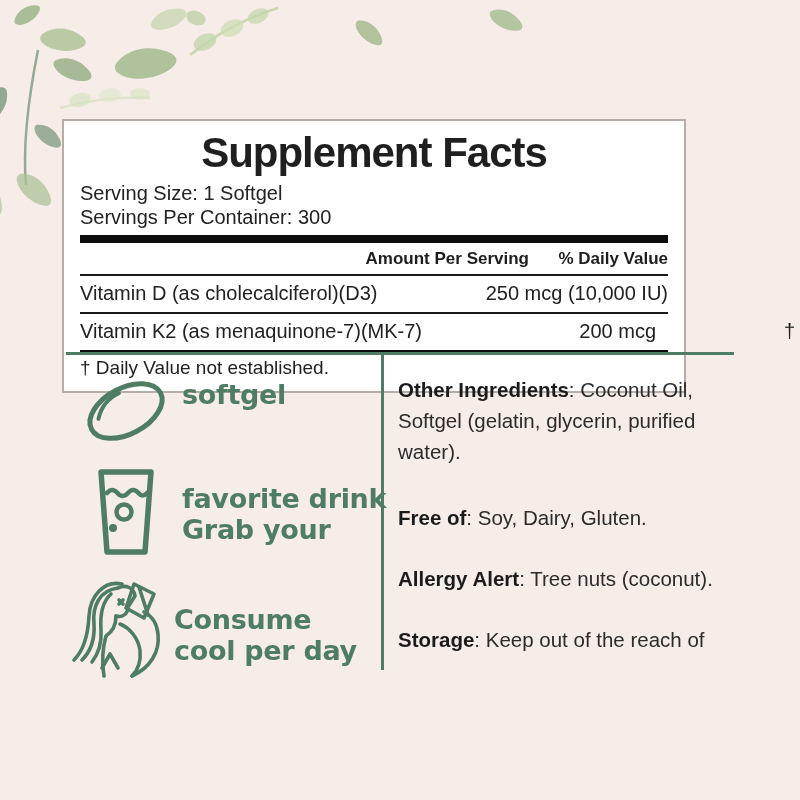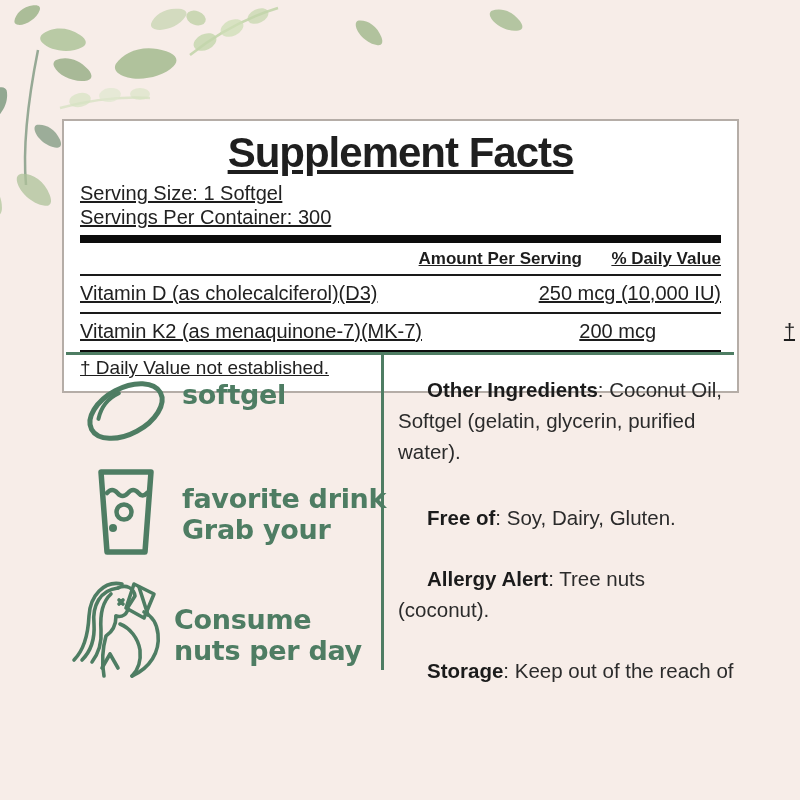--- a/index.html
+++ b/index.html
@@ -6,24 +6,23 @@
   body{
     width:800px;height:800px;position:relative;overflow:hidden;
     background:#f7ede8;
     font-family:"Liberation Sans", sans-serif;
     color:#1d1d1d;
   }
   .leaves{position:absolute;left:0;top:0;width:800px;height:800px;pointer-events:none;}
 
   
   .panel{
-    position:absolute;left:62px;top:119px;width:677px;box-sizing:border-box;
+    position:absolute;left:62px;top:119px;width:624px;box-sizing:border-box;
     background:#ffffff;border:2px solid #b5ada7;
     padding:6px 16px 10px 16px;
-    text-decoration:underline;
   }
   .panel-title{
     margin:2px 0 4px 0;text-align:center;
     font-size:42px;font-weight:bold;letter-spacing:-1px;color:#1f1f1f;
     font-family:"Liberation Sans", sans-serif;
   }
   .serving-line{font-size:20px;line-height:24px;color:#222;}
   .bar-thick{height:8px;background:#0c0c0c;margin-top:6px;}
   .bar-mid{height:5px;background:#0c0c0c;}
   .rule{height:2px;background:#1a1a1a;}
@@ -50,21 +49,21 @@
   .step1{left:70px;top:374px;}
   .step1 .step-label{margin-top:5px;}
   .step2{left:70px;top:468px;}
   .step2 .step-label{margin-top:15px;}
   .step3{left:62px;top:576px;}
   .step3 .step-label{margin-top:28px;}
 
   
   .info{position:absolute;left:398px;top:374px;width:332px;}
   .info p{margin:0;font-size:20.5px;line-height:31px;color:#2b2b2b;}
-  .info b{color:#1b1b1b;margin-left:29px;}
+  .info b{color:#1b1b1b;}
   .info .line{display:block;white-space:nowrap;}
   .p-free{margin-top:35px !important;}
   .p-allergy{margin-top:30px !important;}
   .p-storage{margin-top:30px !important;}
   .ico{stroke:#4e7d63;fill:none;stroke-linecap:round;stroke-linejoin:round;}
 </style>
 </head>
 <body>
 
 <svg class="leaves" viewBox="0 0 800 800">
@@ -180,21 +179,21 @@
         <path d="M58 48 C 68 52 76 62 78 74 C 79 84 76 94 70 100"></path>
 
         <path d="M70 100 C 88 92 98 76 96 58 C 95 48 90 40 82 36"></path>
 
         <path d="M48 78 L40 92 M48 78 L56 92"></path>
       </g>
     </svg>
   </div>
   <div class="step-label">
     <span>Consume</span>
-    <span>nuts per day</span>
+    <span>cool per day</span>
   </div>
 </div>
 
 <div class="info">
   <p>
     <span class="line"><b>Other Ingredients</b><span>: Coconut Oil,</span></span>
     <span class="line">Softgel (gelatin, glycerin, purified</span>
     <span class="line">water).</span>
   </p>
   <p class="p-free">

